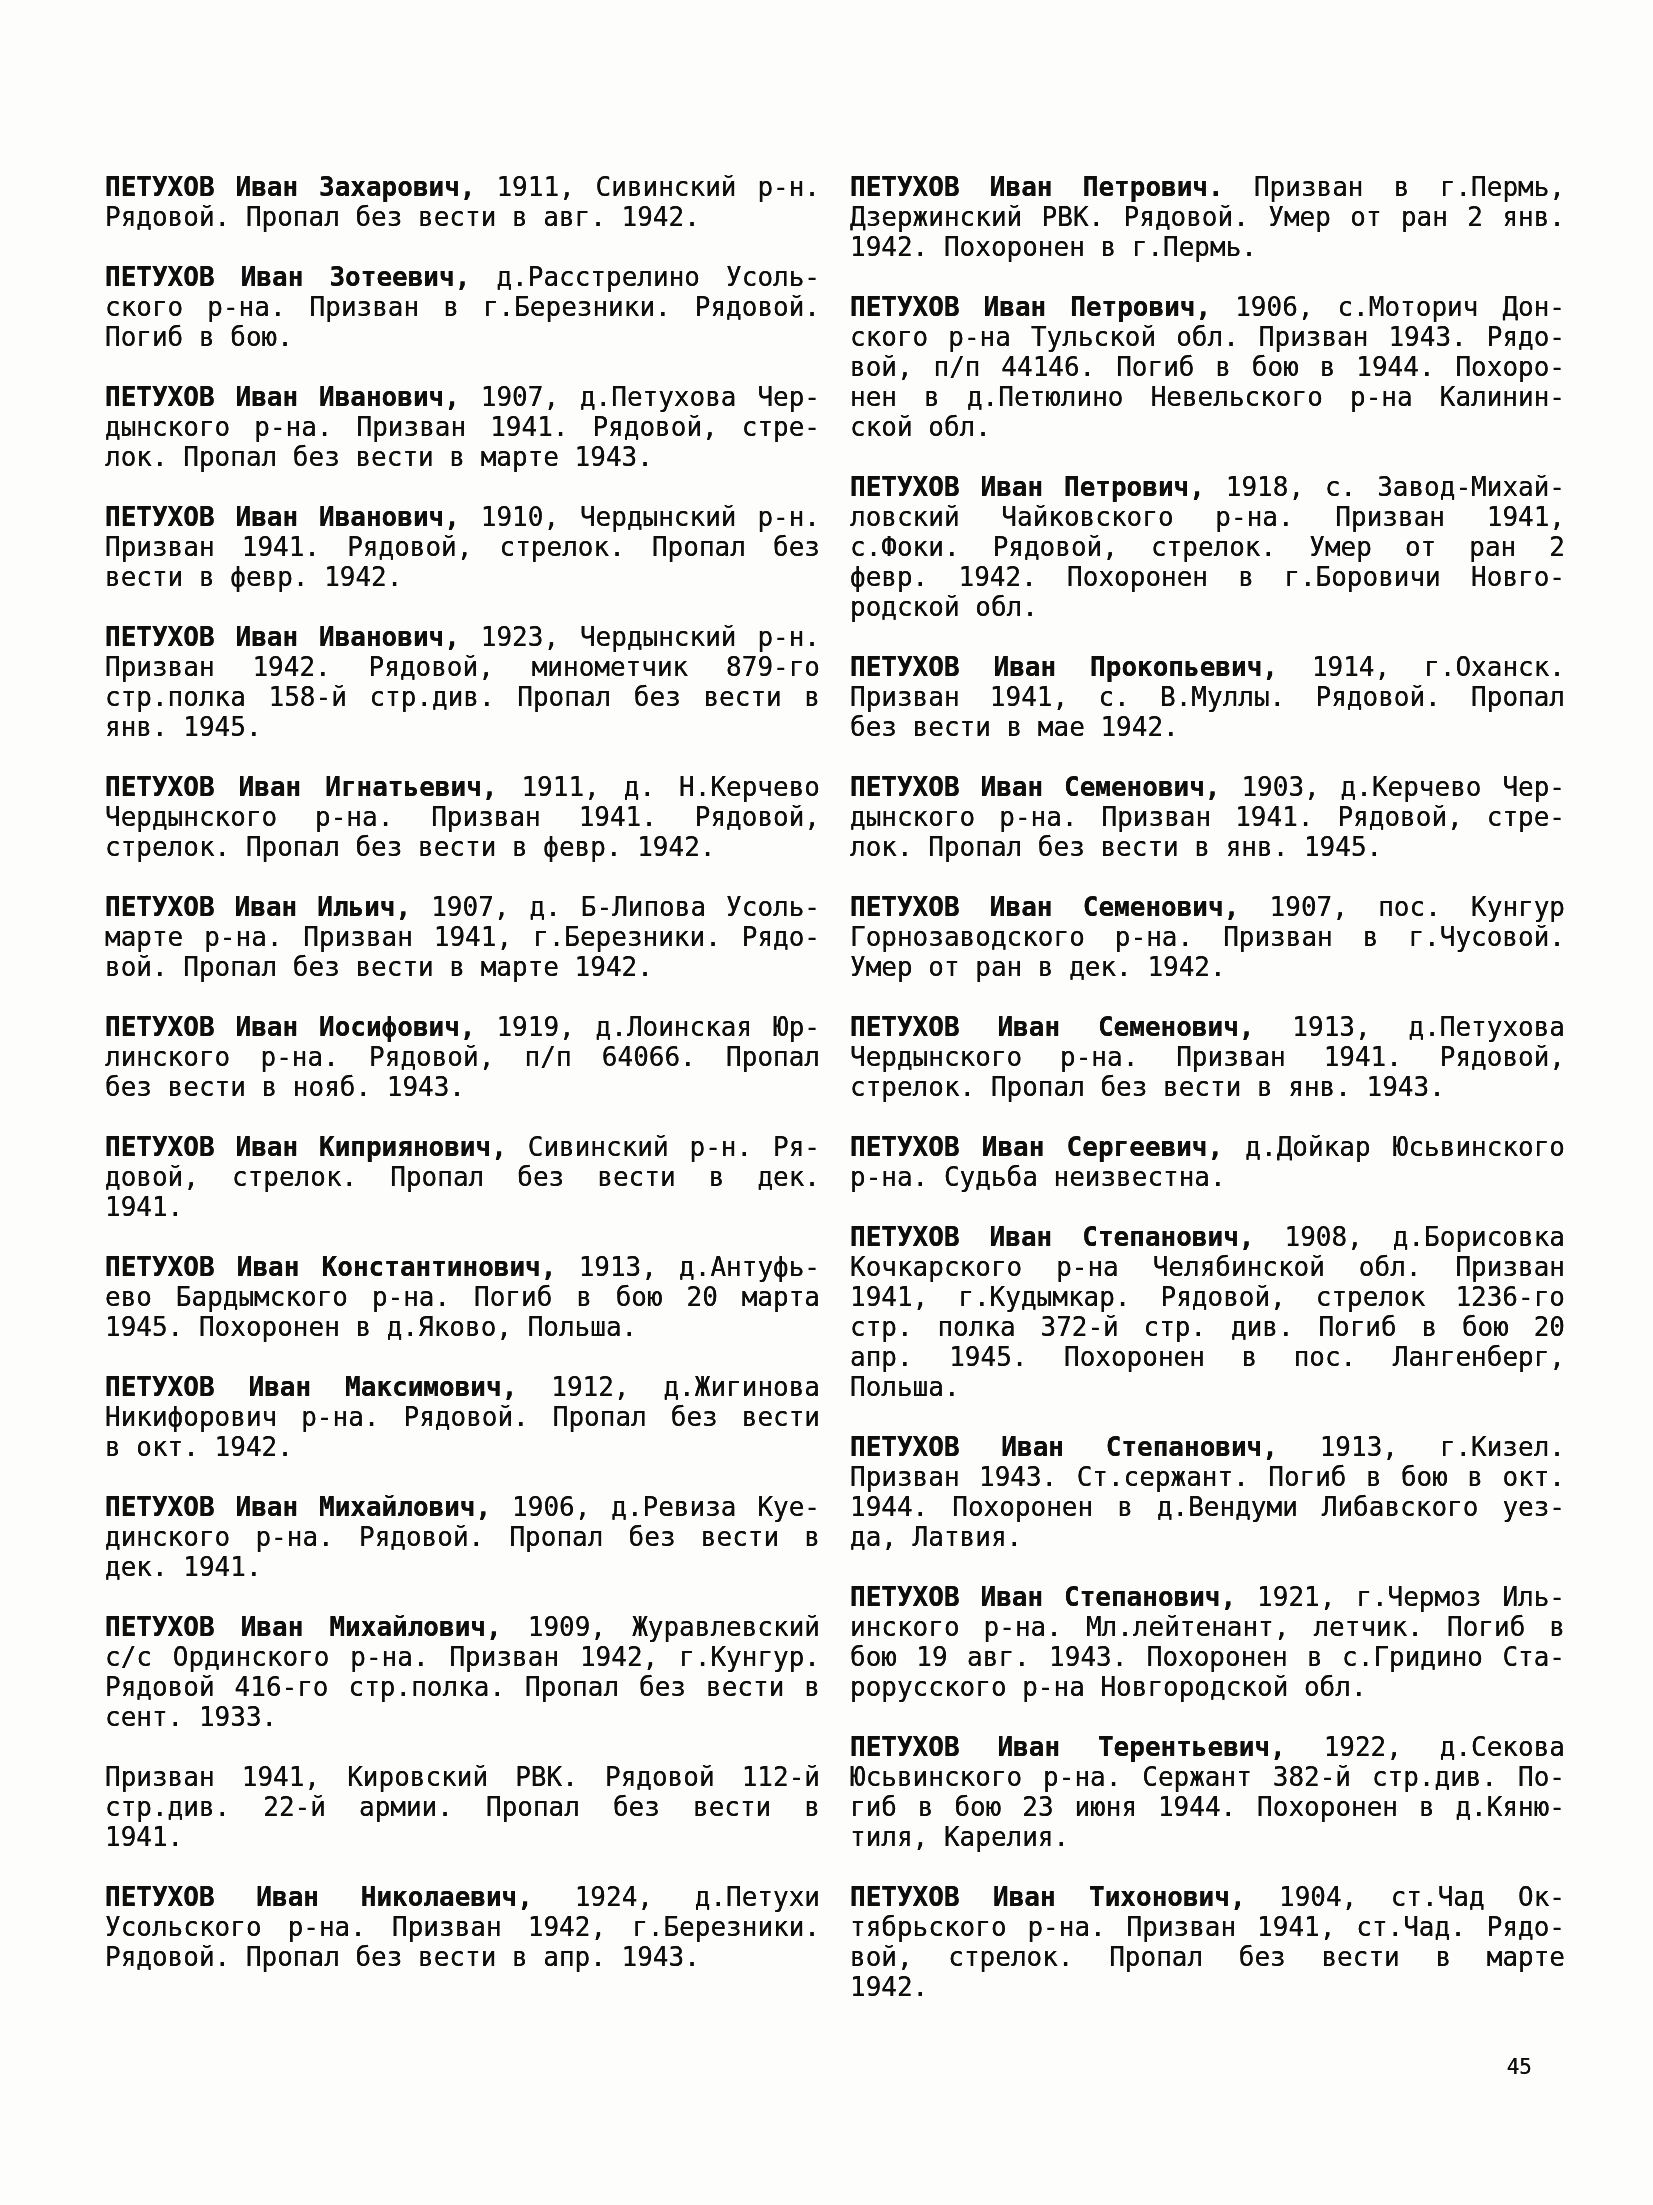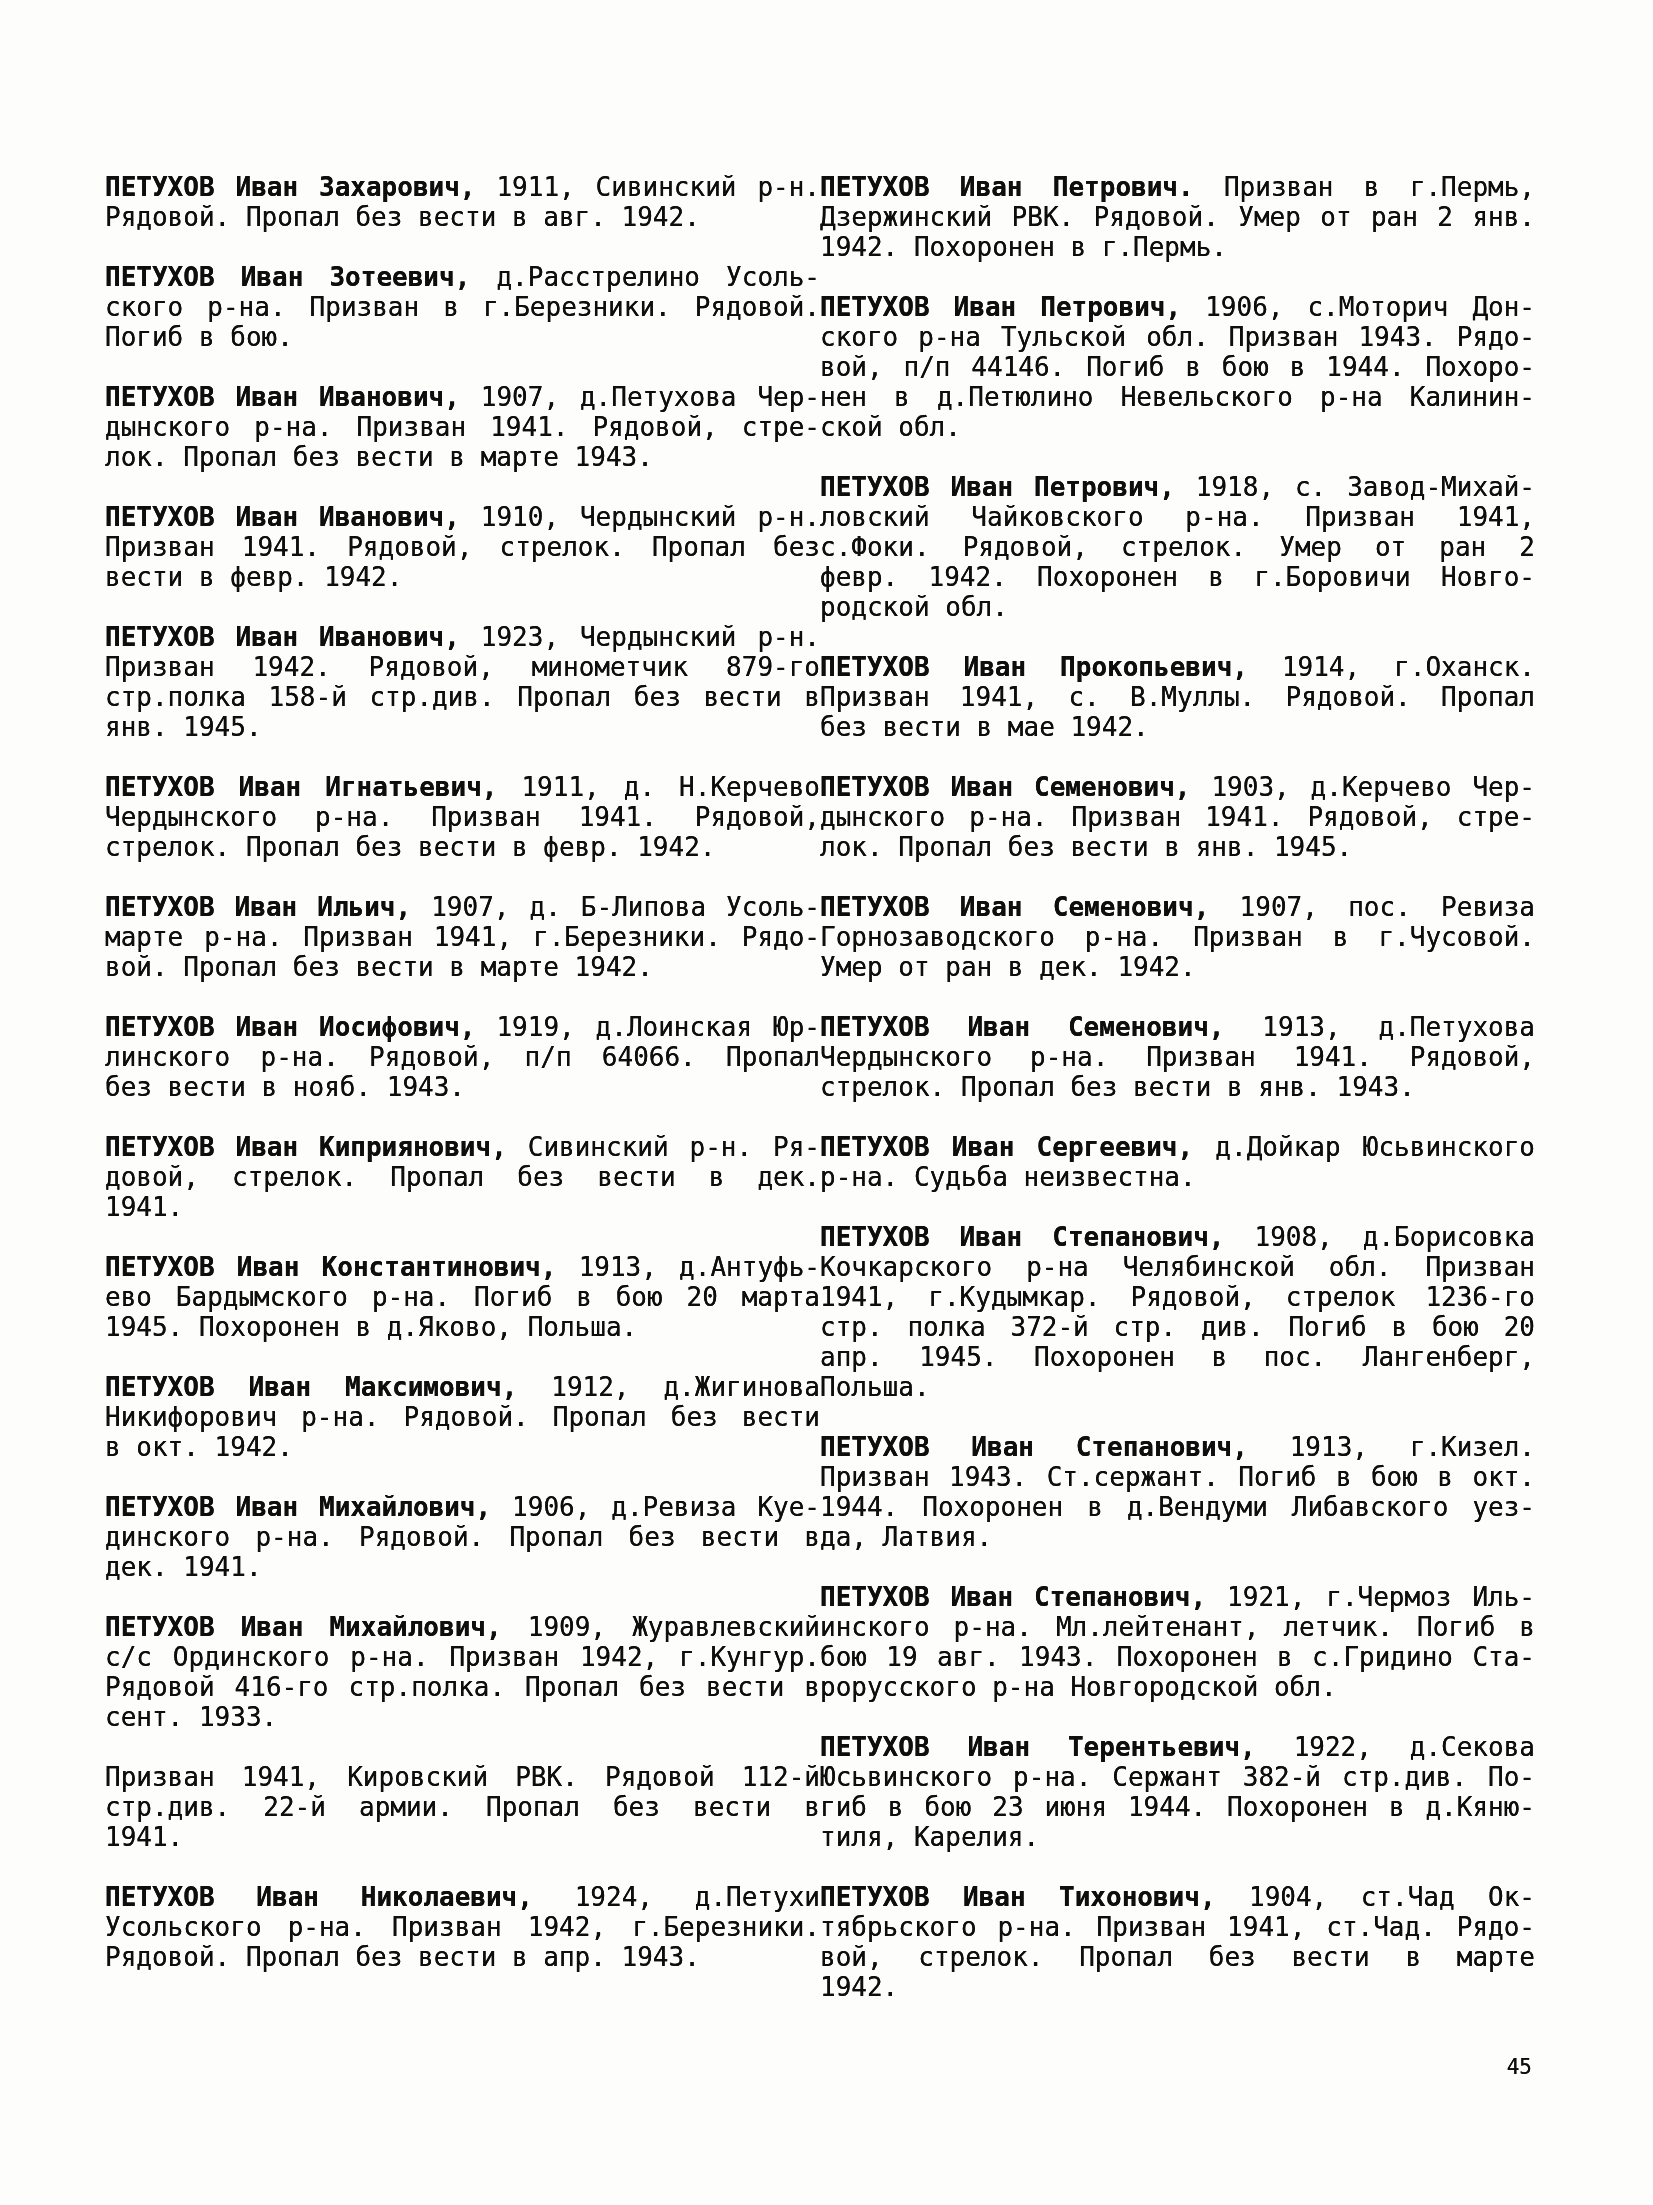--- a/index.html
+++ b/index.html
@@ -16,20 +16,21 @@
     font-size:26px;
     line-height:30px;
     overflow:hidden;
     text-shadow:0 0 0.4px currentColor; 
   }
   .columns{
     position:absolute;
     left:105px;
     top:172px;
     display:flex;
+    gap:30px;
   }
   .col{width:715px;}
   .entry{margin-bottom:30px;}
   .line{min-height:30px;}
   .jline{
     text-align:justify;
     text-align-last:justify;
   }
   .lastline{
     text-align:center;
@@ -151,21 +152,21 @@
           <div class="line jline"><span class="surname">ПЕТУХОВ Иван Прокопьевич,</span><span> 1914, г.Оханск.</span></div>
           <div class="line jline">Призван 1941, с. В.Муллы. Рядовой. Пропал</div>
           <div class="line lastline">без вести в мае 1942.</div>
         </div>
         <div class="entry">
           <div class="line jline"><span class="surname">ПЕТУХОВ Иван Семенович,</span><span> 1903, д.Керчево Чер-</span></div>
           <div class="line jline">дынского р-на. Призван 1941. Рядовой, стре-</div>
           <div class="line lastline">лок. Пропал без вести в янв. 1945.</div>
         </div>
         <div class="entry">
-          <div class="line jline"><span class="surname">ПЕТУХОВ Иван Семенович,</span><span> 1907, пос. Ревиза</span></div>
+          <div class="line jline"><span class="surname">ПЕТУХОВ Иван Семенович,</span><span> 1907, пос. Кунгур</span></div>
           <div class="line jline">Горнозаводского р-на. Призван в г.Чусовой.</div>
           <div class="line lastline">Умер от ран в дек. 1942.</div>
         </div>
         <div class="entry">
           <div class="line jline"><span class="surname">ПЕТУХОВ Иван Семенович,</span><span> 1913, д.Петухова</span></div>
           <div class="line jline">Чердынского р-на. Призван 1941. Рядовой,</div>
           <div class="line lastline">стрелок. Пропал без вести в янв. 1943.</div>
         </div>
         <div class="entry">
           <div class="line jline"><span class="surname">ПЕТУХОВ Иван Сергеевич,</span><span> д.Дойкар Юсьвинского</span></div>

